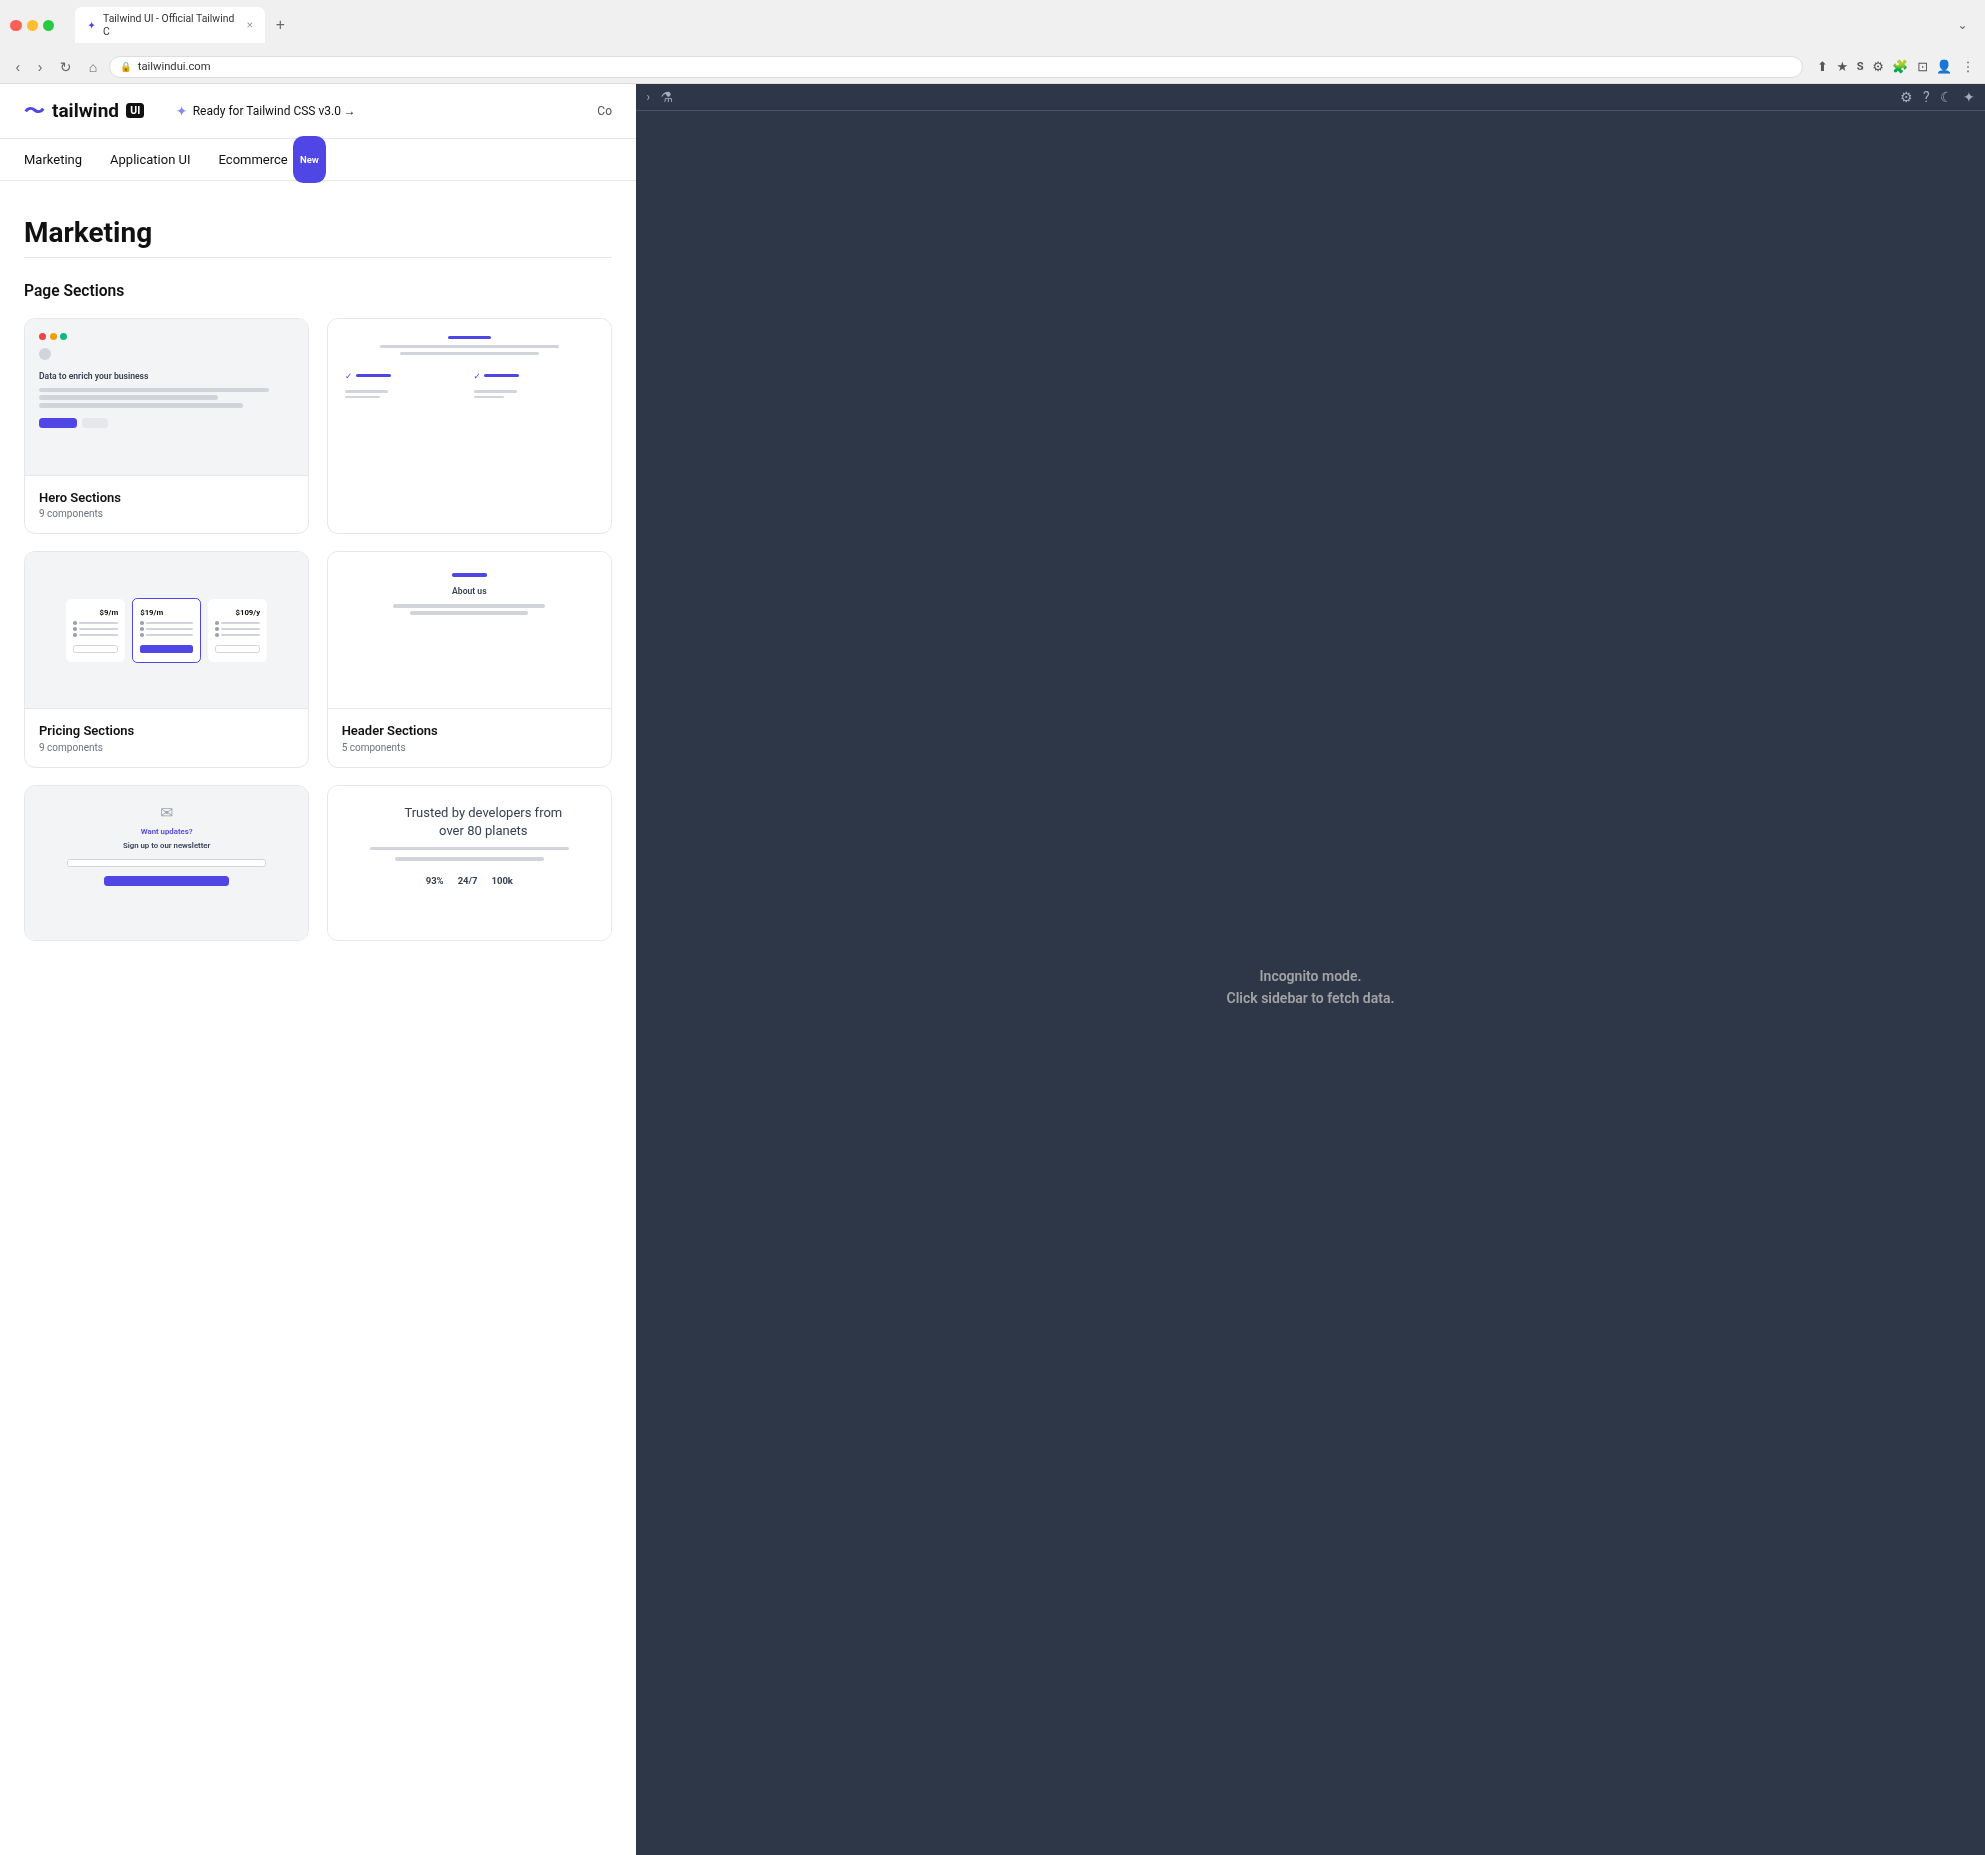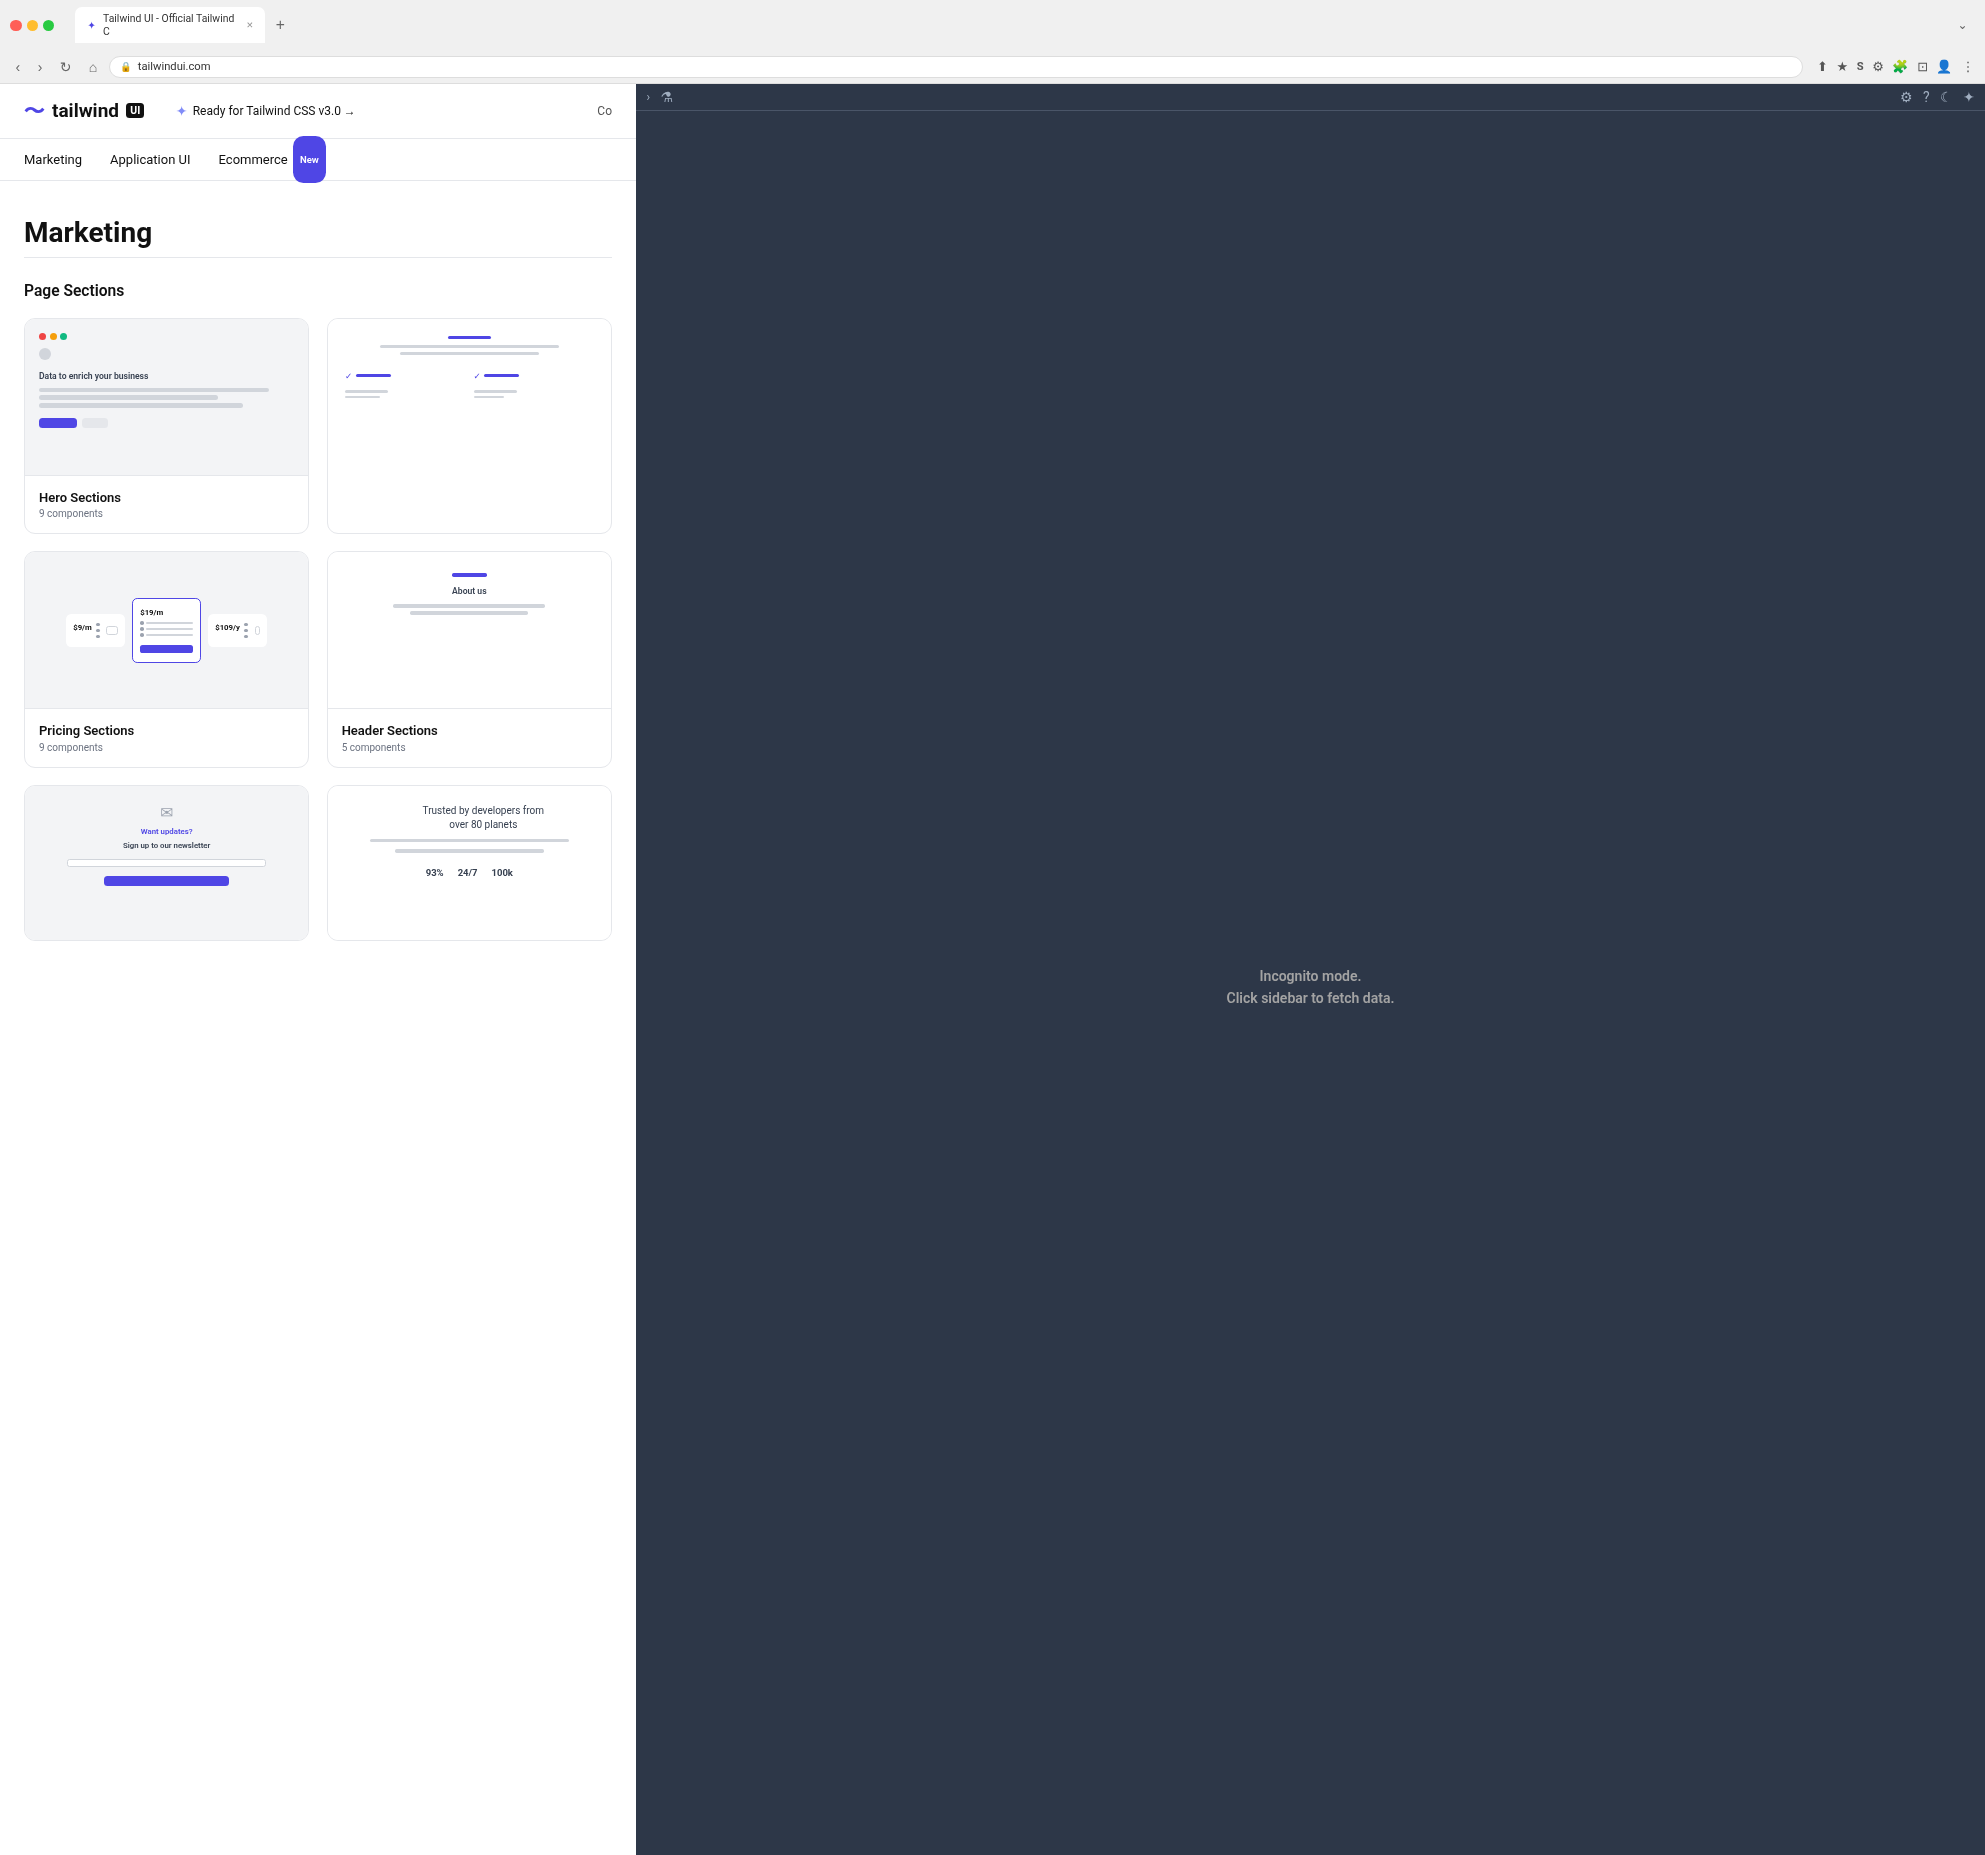--- a/index.html
+++ b/index.html
@@ -375,21 +375,21 @@
       align-items: center;
       justify-content: center;
       gap: 7px;
       padding: 14px;
     }
     .pricing-card-small {
       background: #fff;
       border-radius: 5.2px;
       padding: 8.6px 7px;
       display: flex;
-      flex-direction: row;
+      flex-direction: column;
       gap: 4.3px;
       width: 59px;
       text-align: right;
     }
     .pricing-card-featured {
       background: #fff;
       border: 1.7px solid #4f46e5;
       border-radius: 5.2px;
       padding: 8.6px 7px;
       display: flex;
@@ -513,21 +513,21 @@
       background: #fff;
       width: 100%;
       height: 100%;
       display: flex;
       flex-direction: column;
       align-items: center;
       justify-content: flex-start;
       padding: 17.3px;
       gap: 7px;
     }
-    .stats-tagline { font-size: 10px; color: #374151; text-align: center; line-height: 1.4; margin-left: 28px; }
+    .stats-tagline { font-size: 13px; color: #374151; text-align: center; line-height: 1.4; margin-left: 28px; }
     .stats-line { height: 3.5px; background: #d1d5db; border-radius: 1.7px; width: 80%; }
     .stats-nums {
       display: flex;
       gap: 14px;
       margin-top: 7px;
     }
     .stat-num { font-size: 9.5px; font-weight: 700; color: #374151; }
 
     
     .dev-panel {

